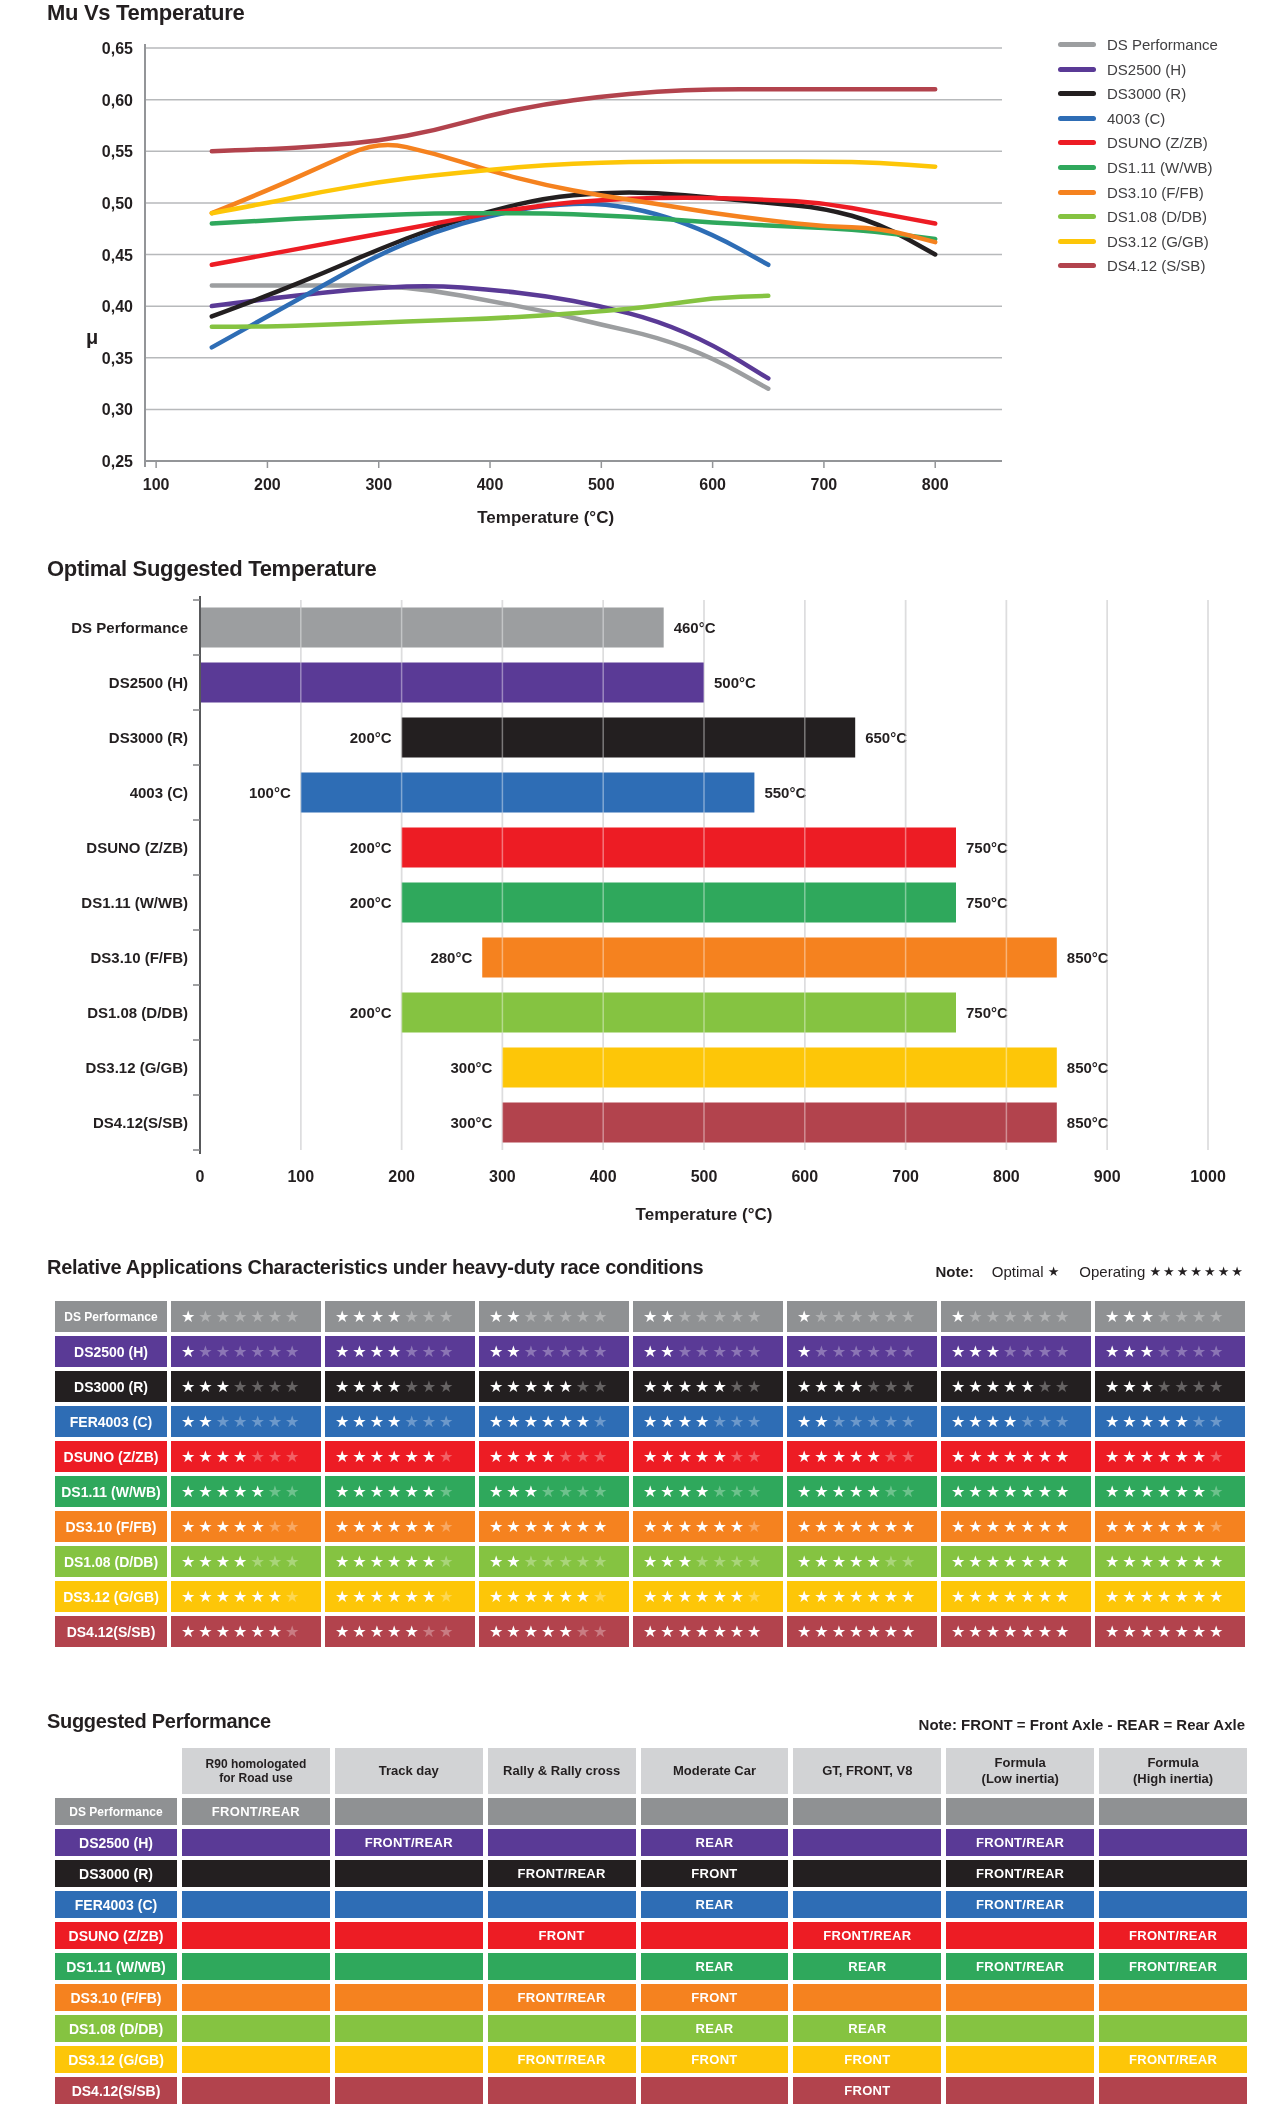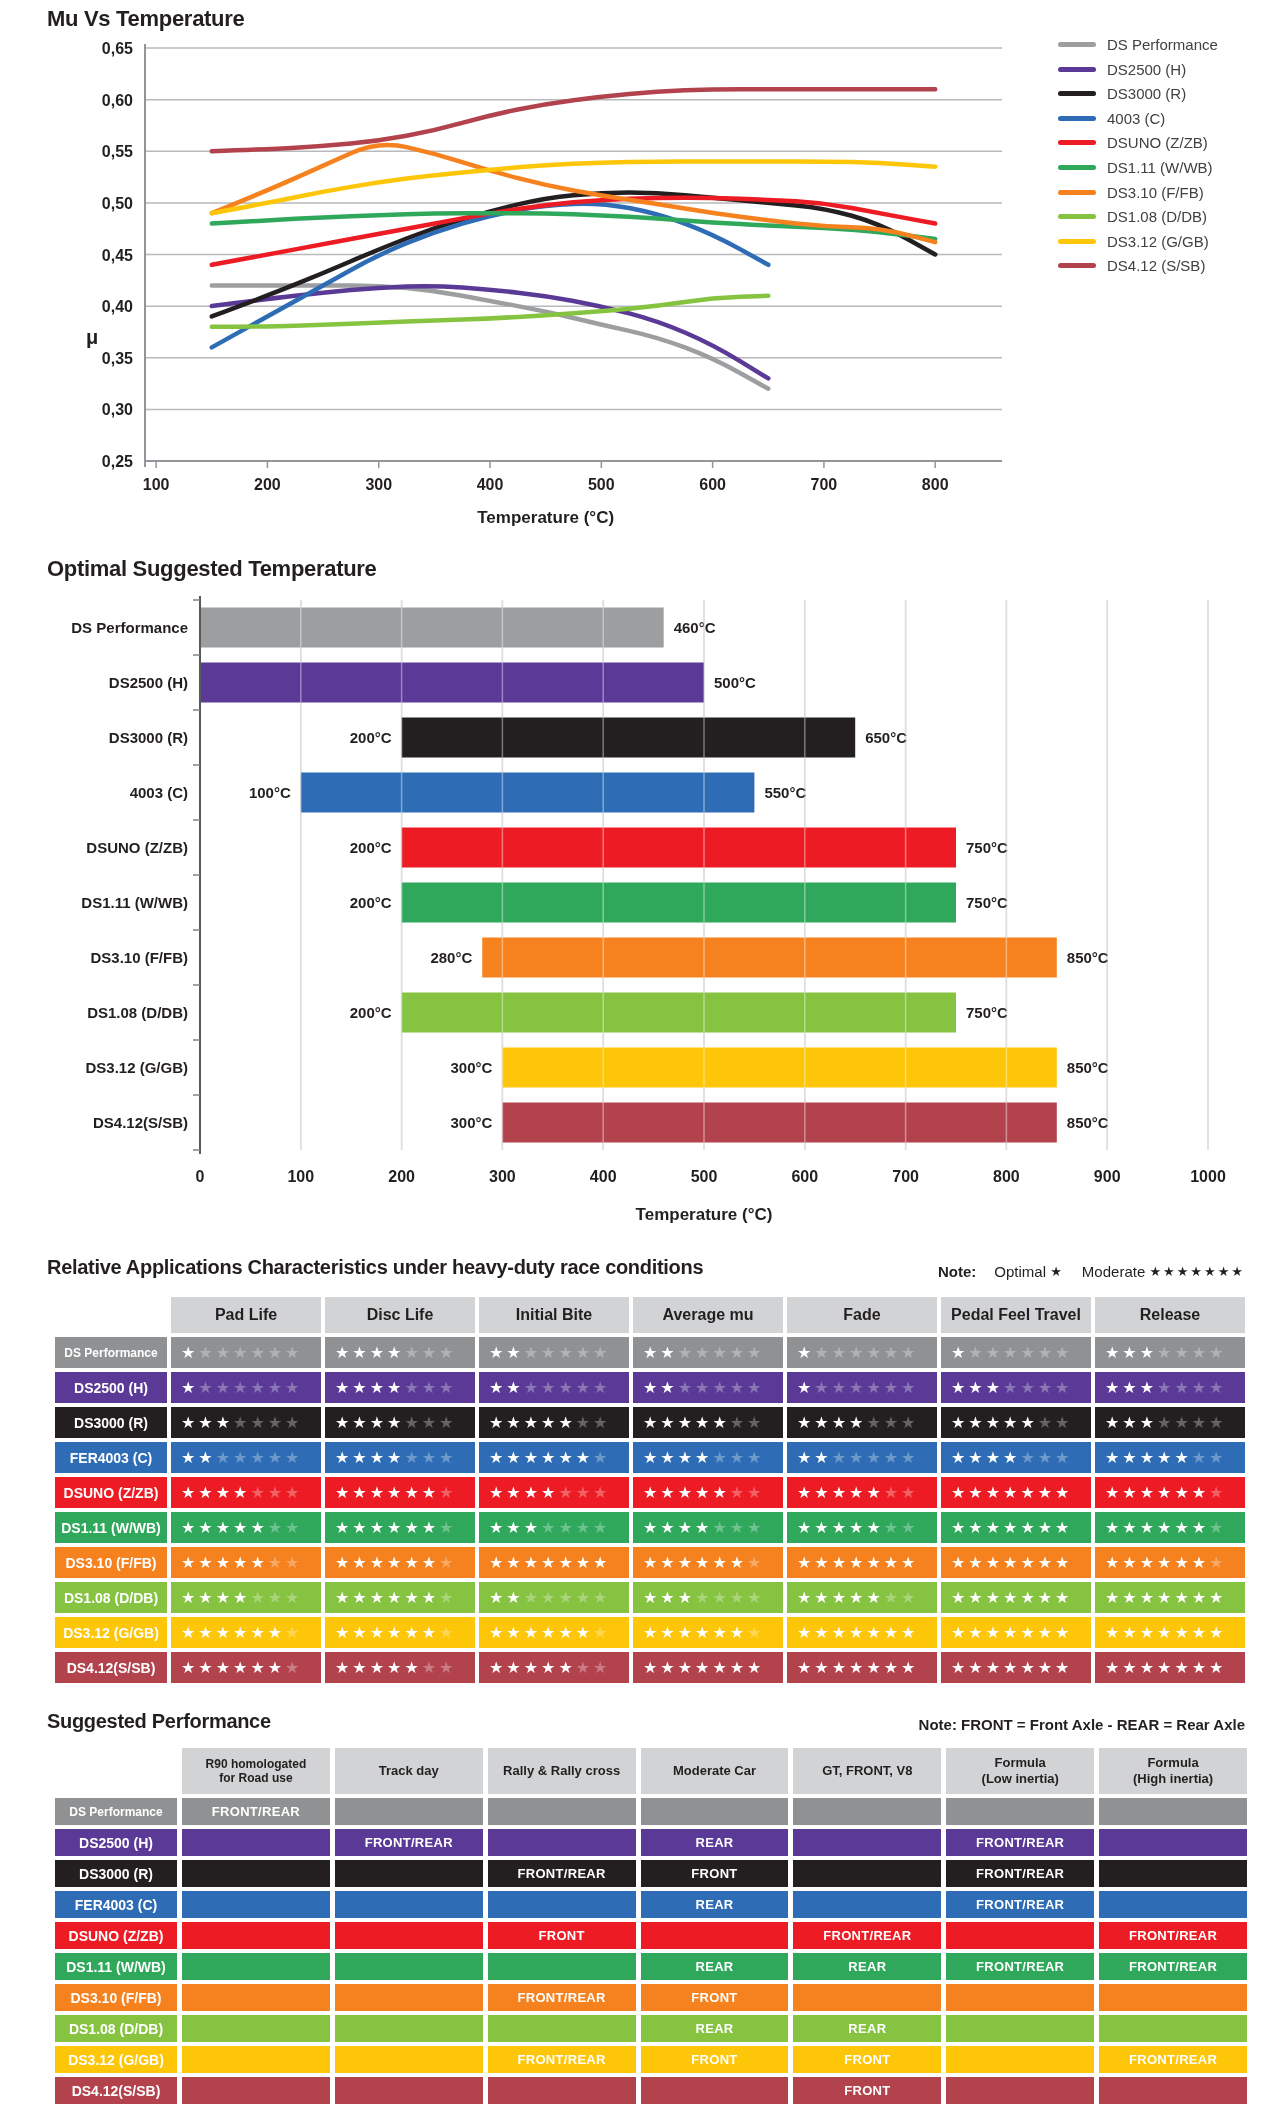--- a/index.html
+++ b/index.html
@@ -31,21 +31,21 @@
   .agrid{display:grid;grid-template-columns:122px repeat(7,1fr);column-gap:5px;}
   .ahead-cell{background:#d2d3d5;height:46px;display:flex;align-items:center;justify-content:center;text-align:center;font-weight:700;font-size:13px;line-height:1.2;white-space:pre-line;}
   .arow{margin-top:4px;}
   .arow .cell{height:27px;}
   .alabel{display:flex;align-items:center;justify-content:center;color:#fff;font-weight:700;font-size:14px;white-space:nowrap;}
   .acell{display:flex;align-items:center;justify-content:center;color:#fff;font-weight:700;font-size:13px;letter-spacing:0.3px;}
 </style>
 </head>
 <body>
 
-<div class="sec-title" style="left:47px;top:6px;">Mu Vs Temperature</div>
+<div class="sec-title" style="left:47px;top:0;">Mu Vs Temperature</div>
 <svg id="line-svg" width="1000" height="500" style="left:50px;top:33px;">
     <line x1="95" y1="428" x2="952" y2="428" stroke="#b7b9bb" stroke-width="1.5"></line>
     <line x1="95" y1="376.375" x2="952" y2="376.375" stroke="#b7b9bb" stroke-width="1.5"></line>
     <line x1="95" y1="324.75000000000006" x2="952" y2="324.75000000000006" stroke="#b7b9bb" stroke-width="1.5"></line>
     <line x1="95" y1="273.125" x2="952" y2="273.125" stroke="#b7b9bb" stroke-width="1.5"></line>
     <line x1="95" y1="221.5" x2="952" y2="221.5" stroke="#b7b9bb" stroke-width="1.5"></line>
     <line x1="95" y1="169.87500000000003" x2="952" y2="169.87500000000003" stroke="#b7b9bb" stroke-width="1.5"></line>
     <line x1="95" y1="118.24999999999997" x2="952" y2="118.24999999999997" stroke="#b7b9bb" stroke-width="1.5"></line>
     <line x1="95" y1="66.62500000000004" x2="952" y2="66.62500000000004" stroke="#b7b9bb" stroke-width="1.5"></line>
     <line x1="95" y1="15" x2="952" y2="15" stroke="#b7b9bb" stroke-width="1.5"></line>
@@ -215,33 +215,23 @@
     <text x="754.8" y="594" fill="#231f20" font-family="&quot;Liberation Sans&quot;,&quot;DejaVu Sans&quot;,sans-serif" font-size="16" font-weight="600" text-anchor="middle">600</text>
     <text x="855.5999999999999" y="594" fill="#231f20" font-family="&quot;Liberation Sans&quot;,&quot;DejaVu Sans&quot;,sans-serif" font-size="16" font-weight="600" text-anchor="middle">700</text>
     <text x="956.4000000000001" y="594" fill="#231f20" font-family="&quot;Liberation Sans&quot;,&quot;DejaVu Sans&quot;,sans-serif" font-size="16" font-weight="600" text-anchor="middle">800</text>
     <text x="1057.2" y="594" fill="#231f20" font-family="&quot;Liberation Sans&quot;,&quot;DejaVu Sans&quot;,sans-serif" font-size="16" font-weight="600" text-anchor="middle">900</text>
     <text x="1158" y="594" fill="#231f20" font-family="&quot;Liberation Sans&quot;,&quot;DejaVu Sans&quot;,sans-serif" font-size="16" font-weight="600" text-anchor="middle">1000</text>
     <text x="654" y="632" fill="#231f20" font-family="&quot;Liberation Sans&quot;,&quot;DejaVu Sans&quot;,sans-serif" font-size="17" font-weight="700" text-anchor="middle">Temperature (°C)</text>
   </svg>
 
 <div class="sec-title small" style="left:47px;top:1256px;">Relative Applications Characteristics under heavy-duty race conditions</div>
 <div class="note-line" style="top:1263px;">
-  <span class="nlbl">Note:</span><span class="gap"></span><span>Optimal</span> <span class="nstars">★</span><span class="gap"></span><span>Moderate</span> <span class="nstars">★★★★★★★</span>
+  <span class="nlbl">Note:</span><span class="gap"></span><span>Optimal</span> <span class="nstars">★</span><span class="gap"></span><span>Operating</span> <span class="nstars">★★★★★★★</span>
 </div>
 <div id="perf-table">
-    <div class="pgrid">
-      <div></div>
-      <div class="phead-cell">Pad Life</div>
-      <div class="phead-cell">Disc Life</div>
-      <div class="phead-cell">Initial Bite</div>
-      <div class="phead-cell">Average mu</div>
-      <div class="phead-cell">Fade</div>
-      <div class="phead-cell">Pedal Feel Travel</div>
-      <div class="phead-cell">Release</div>
-    </div>
     <div class="pgrid prow">
       <div class="cell plabel" style="background: rgb(143, 145, 147); font-size: 12px;">DS Performance</div>
       <div class="cell pstars" style="background: rgb(143, 145, 147);">
         <span class="on">★</span>
         <span class="off">★★★★★★</span>
       </div>
       <div class="cell pstars" style="background: rgb(143, 145, 147);">
         <span class="on">★★★★</span>
         <span class="off">★★★</span>
       </div>

